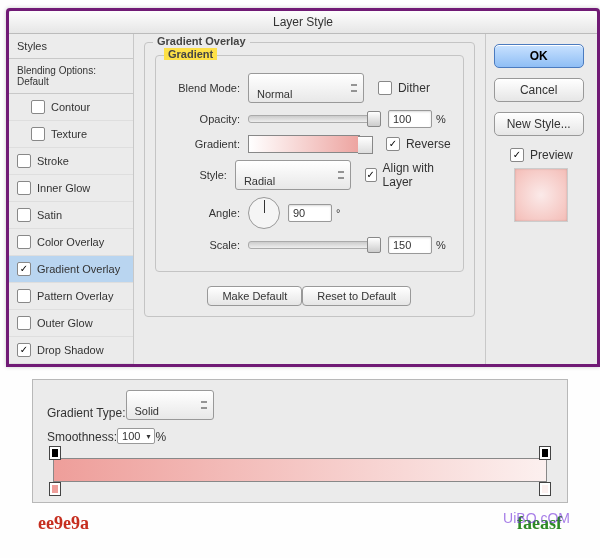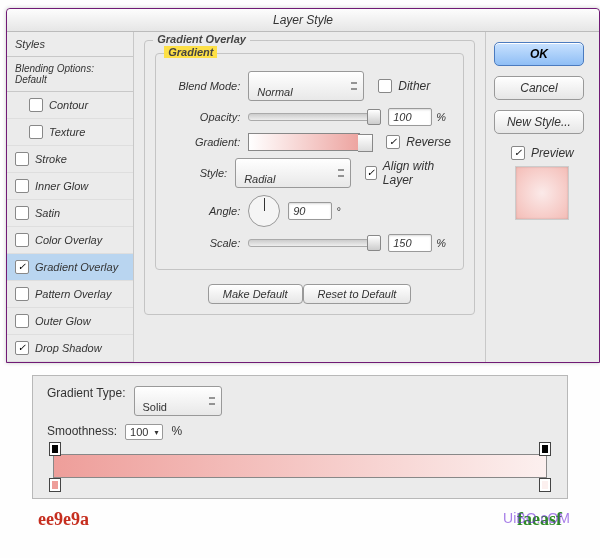--- a/index.html
+++ b/index.html
@@ -6,25 +6,24 @@
     margin: 0;
     padding: 0;
     background: #fefefe;
     font-family: "Lucida Grande", Helvetica, Arial, sans-serif;
     font-size: 11px;
     color: #333;
     width: 600px;
   }
   .window {
     margin: 8px 0 0 6px;
-    border: 1px solid #701a75;
+    border: 3px solid #701a75;
     border-radius: 4px 4px 0 0;
     background: #ebebeb;
     box-shadow: 0 0 4px rgba(0,0,0,0.2);
-    font-style: italic;
   }
   .titlebar {
     text-align: center;
     font-size: 12px;
     padding: 4px 0;
     background: linear-gradient(#fdfdfd, #e6e6e6);
     border-bottom: 1px solid #bbb;
     border-radius: 4px 4px 0 0;
   }
   .dialog-body {
@@ -277,22 +276,21 @@
 
   
   .grad-editor {
     margin: 12px 32px 0 32px;
     border: 1px solid #b8b8b8;
     background: #ebebeb;
     padding: 10px 14px 20px 14px;
   }
   .grad-editor .row2 {
     display: flex;
-    align-items: flex-start;
-    gap: 8px;
+    align-items: flex-end;
     font-size: 12px;
     margin-bottom: 8px;
   }
   .smooth-box {
     display: inline-flex;
     align-items: center;
     border: 1px solid #999;
     background: #fff;
     border-radius: 2px;
     padding: 1px 4px;

